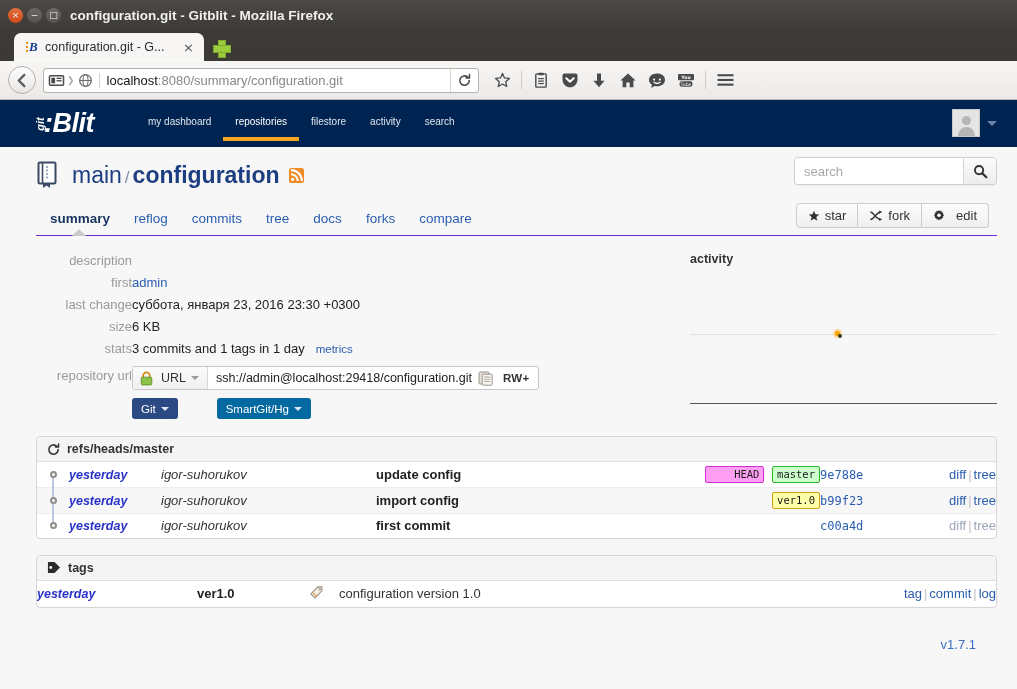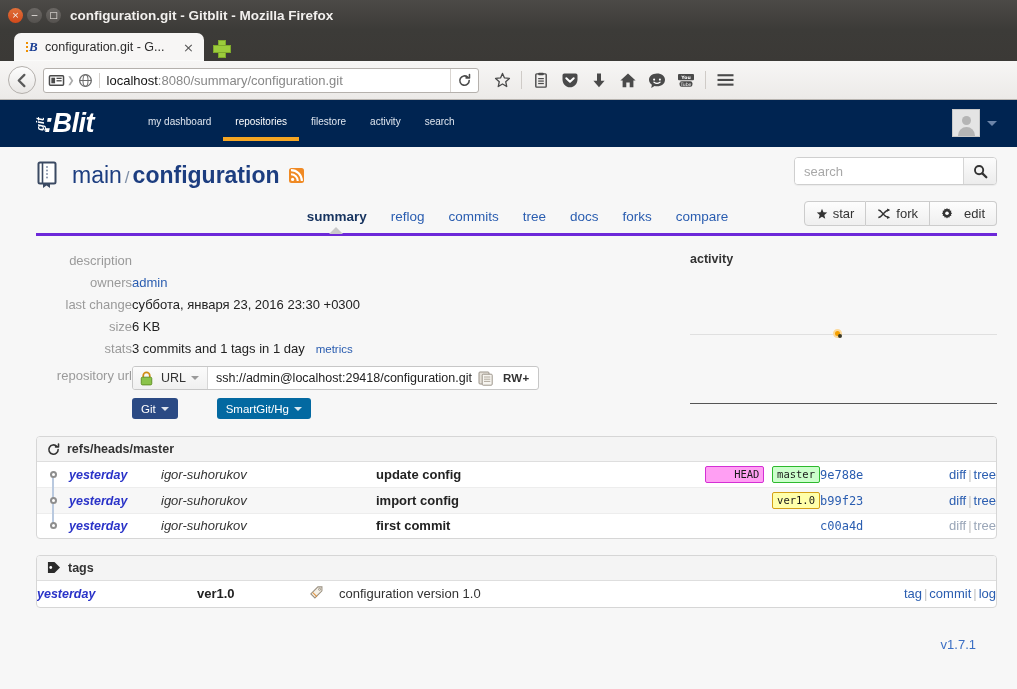--- a/index.html
+++ b/index.html
@@ -216,38 +216,37 @@
   #repo-search-input::placeholder { color: #a8a8a8; }
   #repo-search-button {
     width: 33px; background: linear-gradient(to bottom,#fcfcfc,#ececec);
     border-left: 1px solid #d5d5d5;
     display: flex; align-items: center; justify-content: center;
     color: #333;
   }
 
   #tabbar {
     display: flex; align-items: flex-end; height: 33px;
-    border-bottom: 3px solid #6d28d9;
+    border-bottom: 1px solid #6d28d9;
     position: relative;
-    justify-content: center;
   }
   .repo-tab {
     font-size: 13.5px; color: #2a5db0; padding: 0 12px 9px 12px;
     position: relative;
   }
   .repo-tab:first-child { padding-left: 14px; }
   .repo-tab.active { color: #16335f; font-weight: bold; }
   .repo-tab.active::after {
     content: ""; position: absolute; left: 50%; margin-left: -7px; bottom: -1px;
     width: 0; height: 0;
     border-left: 7px solid transparent; border-right: 7px solid transparent;
     border-bottom: 7px solid #c9c9c9;
   }
   #repo-actions {
-    position: absolute; right: 0; bottom: 7px;
+    position: absolute; right: 8px; bottom: 7px;
     display: flex;
   }
   .action-btn {
     height: 25px; padding: 0 11px;
     background: linear-gradient(to bottom,#fdfdfd,#efefef);
     border: 1px solid #cccccc;
     display: flex; align-items: center; gap: 5px;
     font-size: 13px; color: #333;
   }
   .action-btn + .action-btn { border-left: 0; }
@@ -615,21 +614,21 @@
     <div id="summary-body">
 
       <div id="summary-left">
         <table class="fieldtable">
           <tbody>
               <tr>
             <td class="fieldlabel">description</td>
             <td class="fieldvalue"></td>
           </tr>
           <tr>
-            <td class="fieldlabel">owners</td>
+            <td class="fieldlabel">first</td>
             <td class="fieldvalue"><a href="#">admin</a></td>
           </tr>
           <tr>
             <td class="fieldlabel">last change</td>
             <td class="fieldvalue">суббота, января 23, 2016 23:30 +0300</td>
           </tr>
           <tr>
             <td class="fieldlabel">size</td>
             <td class="fieldvalue">6 KB</td>
           </tr>

